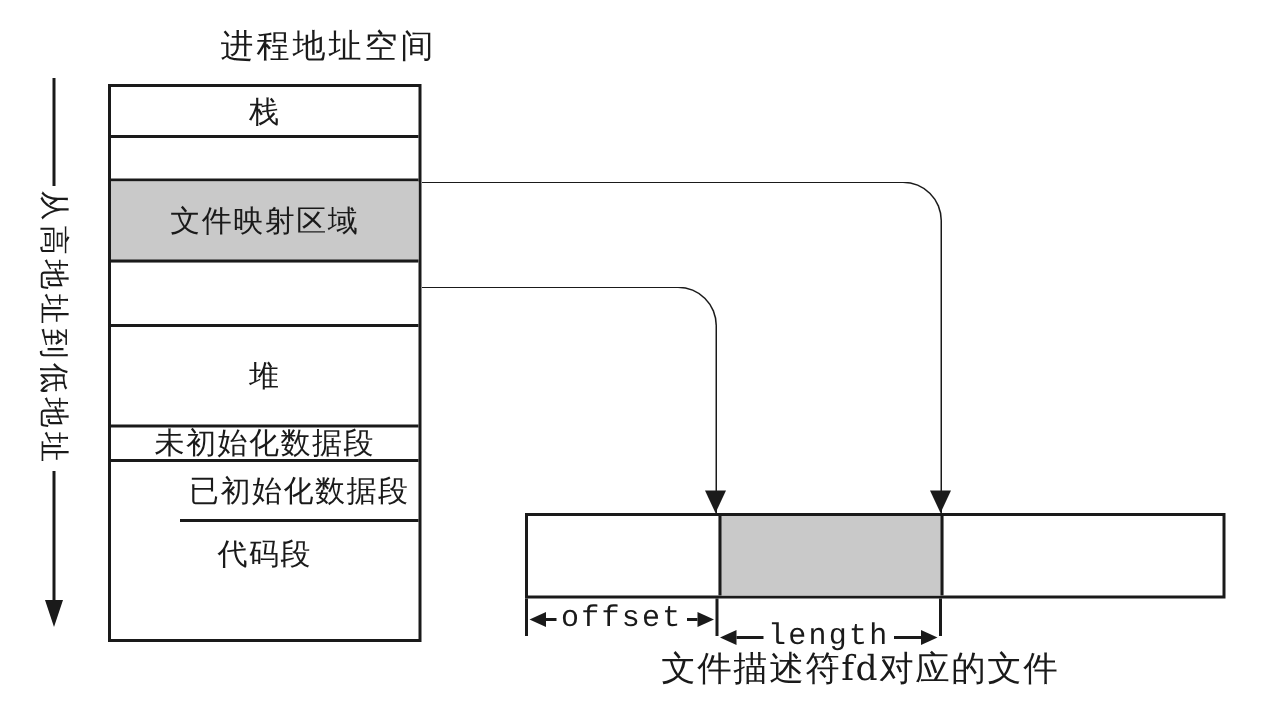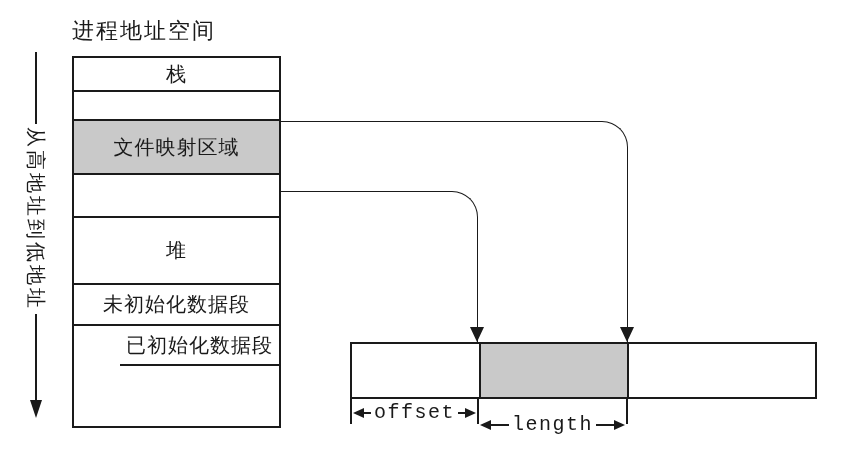--- a/index.html
+++ b/index.html
@@ -11,22 +11,22 @@
     position:relative;
     width:842px;height:472px;
     background:#ffffff;
     font-family:"DejaVu Serif","Liberation Serif",serif;
     color:var(--line);
     overflow:hidden;
   }
 
   
   .title{
-    position:absolute;left:72px;top:16px;width:236px;
-    text-align:left;font-size:22px;letter-spacing:2px;white-space:nowrap;
+    position:absolute;left:55px;top:16px;width:236px;
+    text-align:right;font-size:22px;letter-spacing:2px;white-space:nowrap;
   }
 
   
   .axis{
     position:absolute;left:54px;top:52px;width:366px;height:36px;
     transform:rotate(90deg);transform-origin:top left;
     display:flex;align-items:center;
   }
   .axis-line{height:1.5px;background:var(--line);}
   .axis-line.lead{width:72px;}
@@ -51,21 +51,21 @@
   .seg{
     display:flex;align-items:center;justify-content:center;
     border-bottom:2px solid var(--line);box-sizing:border-box;
     font-size:20px;letter-spacing:1px;white-space:nowrap;
   }
   .seg.s1{height:34px;}
   .seg.s2{height:29px;}
   .seg.s3{height:54px;background:var(--shade);}
   .seg.s4{height:43px;}
   .seg.s5{height:67px;}
-  .seg.s6{height:41px;}
+  .seg.s6{height:23px;}
   .seg.s7{height:40px;margin-left:46px;}
   .seg.s8{height:43px;border-bottom:none;}
 
   
   .connector{
     position:absolute;box-sizing:border-box;
     border-top:1.5px solid var(--line);
     border-right:1.5px solid var(--line);
     border-top-right-radius:26px;
   }
@@ -149,20 +149,23 @@
     </div>
     <div class="seg s5">
       <span>堆</span>
     </div>
     <div class="seg s6">
       <span>未初始化数据段</span>
     </div>
     <div class="seg s7">
       <span>已初始化数据段</span>
     </div>
+    <div class="seg s8">
+      <span>代码段</span>
+    </div>
   </div>
 
   <div class="connector a"></div>
   <div class="head-down a"></div>
   <div class="connector b"></div>
   <div class="head-down b"></div>
 
   <div class="file-box">
     <div class="file-mapped"></div>
   </div>
@@ -179,14 +182,15 @@
   </div>
 
   <div class="measure length">
     <div class="m-head left"></div>
     <div class="m-shaft"></div>
     <div class="m-label">length</div>
     <div class="m-shaft"></div>
     <div class="m-head right"></div>
   </div>
 
+  <div class="caption">文件描述符fd对应的文件</div>
 
 </div>
 
 </body></html>

